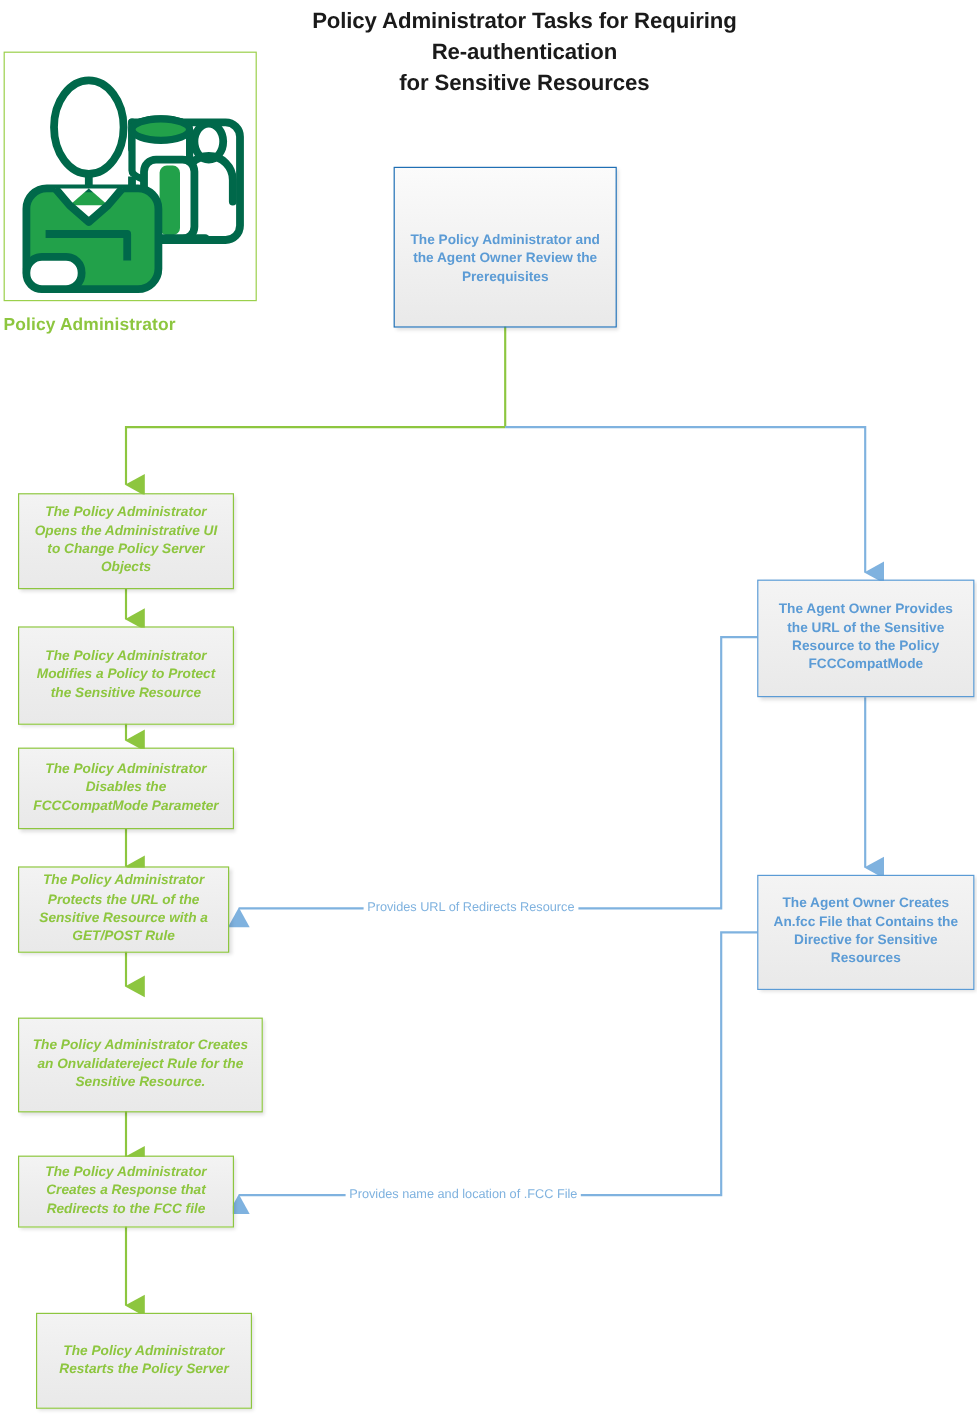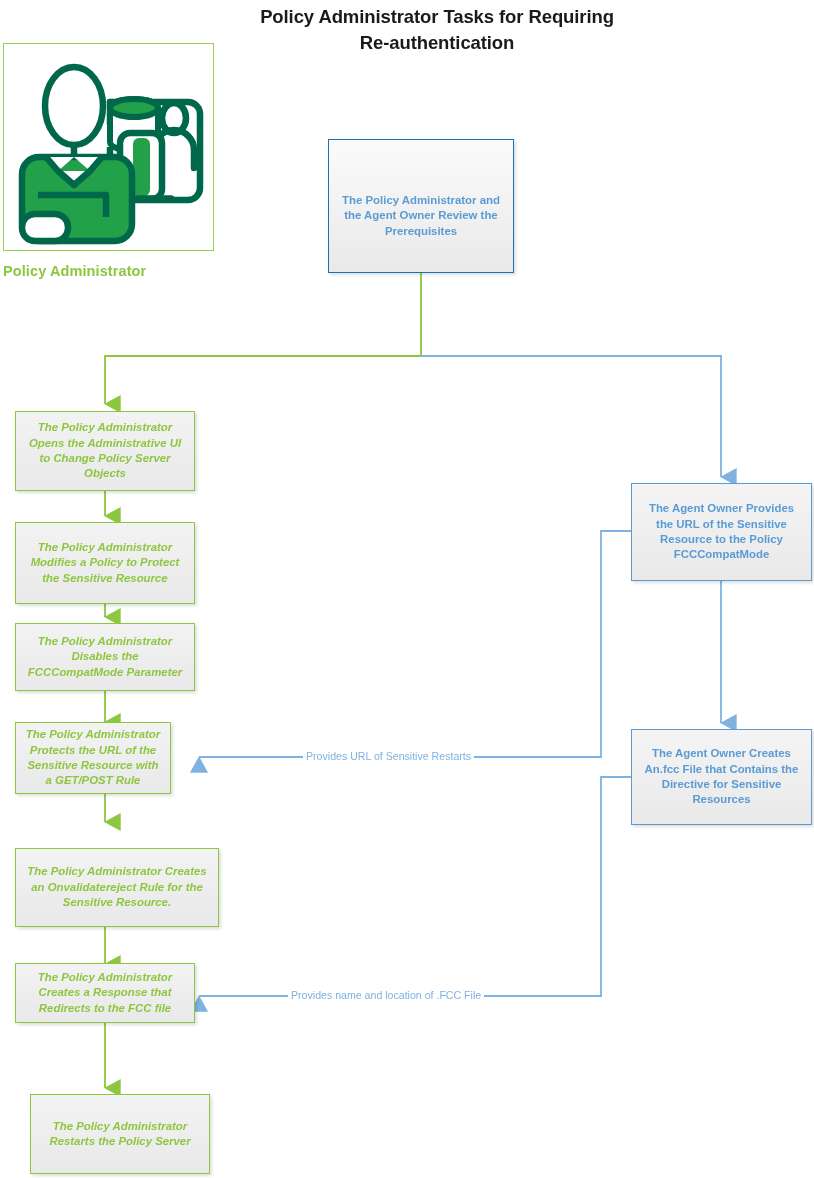--- a/index.html
+++ b/index.html
@@ -105,20 +105,21 @@
     white-space: nowrap;
     line-height: 12px;
   }
 </style>
 </head>
 <body>
 
 <div id="diagram-title">
   <span class="tline">Policy Administrator Tasks for Requiring</span>
   <span class="tline">Re-authentication</span>
+  <span class="tline">for Sensitive Resources</span>
 </div>
 
 <div id="actor-card">
   <svg width="209" height="206" viewBox="0 0 209 206">
     <g fill="none" stroke="#00684A" stroke-width="6.5" stroke-linecap="round" stroke-linejoin="round">
 
       <path d="M106 58 h78 a12 12 0 0 1 12 12 v74 a12 12 0 0 1 -12 12 h-78"></path>
       <path d="M106 58 v22 M106 158 v-44"></path>
 
       <ellipse cx="170" cy="74" rx="12" ry="15"></ellipse>
@@ -177,40 +178,40 @@
     <path d="M105 906 L105 964" stroke="#8DC63F" marker-end="url(#ah-green)"></path>
     <path d="M105 1022 L105 1088" stroke="#8DC63F" marker-end="url(#ah-green)"></path>
 
     <path d="M721 581 L721 723" stroke="#7FB2DF" marker-end="url(#ah-blue)"></path>
 
     <path d="M631 531 L601 531 L601 757 L199 757" stroke="#7FB2DF" marker-end="url(#ah-blue)"></path>
     <path d="M631 777 L601 777 L601 996 L199 996" stroke="#7FB2DF" marker-end="url(#ah-blue)"></path>
   </g>
 </svg>
 
-<div class="wlabel" style="left:303px; top:750px;">Provides URL of Sensitive Restarts</div>
+<div class="wlabel" style="left:303px; top:750px;">Provides URL of Redirects Resource</div>
 <div class="wlabel" style="left:288px; top:989px;">Provides name and location of .FCC File</div>
 
 <div class="node blue-dark" style="left:328px; top:139px; width:186px; height:134px; padding-top:22px;">
   <span class="txt">The Policy Administrator and the Agent Owner Review the Prerequisites</span>
 </div>
 
 <div class="node green" style="left:15px; top:411px; width:180px; height:80px;">
   <span class="txt">The Policy Administrator Opens the Administrative UI to Change Policy Server Objects</span>
 </div>
 
 <div class="node green" style="left:15px; top:522px; width:180px; height:82px;">
   <span class="txt">The Policy Administrator Modifies a Policy to Protect the Sensitive Resource</span>
 </div>
 
 <div class="node green" style="left:15px; top:623px; width:180px; height:68px;">
   <span class="txt">The Policy Administrator Disables the FCCCompatMode Parameter</span>
 </div>
 
-<div class="node green" style="left:15px; top:722px; width:156px; height:72px;">
+<div class="node green" style="left:15px; top:722px; width:176px; height:72px;">
   <span class="txt">The Policy Administrator Protects the URL of the Sensitive Resource with a GET/POST Rule</span>
 </div>
 
 <div class="node green" style="left:15px; top:848px; width:204px; height:79px;">
   <span class="txt">The Policy Administrator Creates an Onvalidatereject Rule for the Sensitive Resource.</span>
 </div>
 
 <div class="node green" style="left:15px; top:963px; width:180px; height:60px;">
   <span class="txt">The Policy Administrator Creates a Response that Redirects to the FCC file</span>
 </div>

